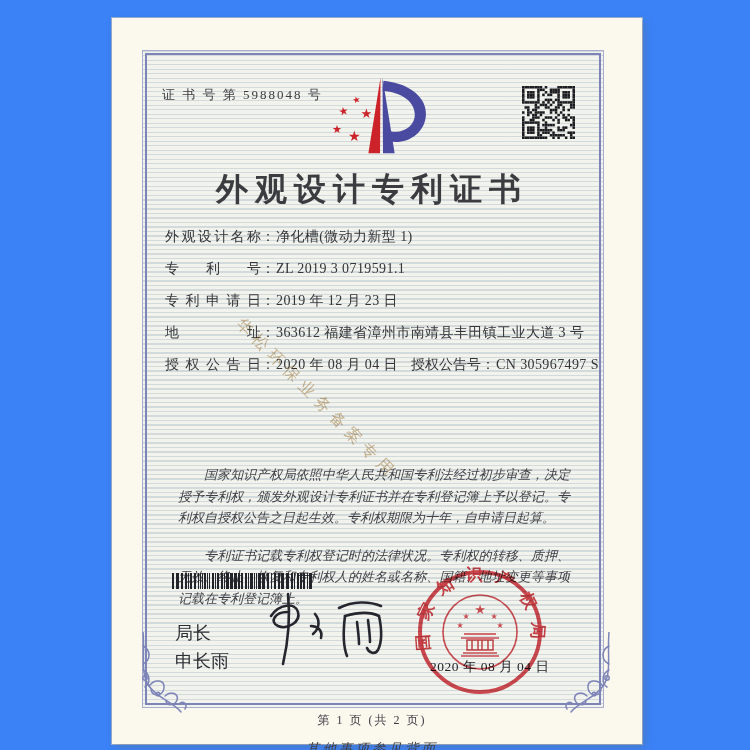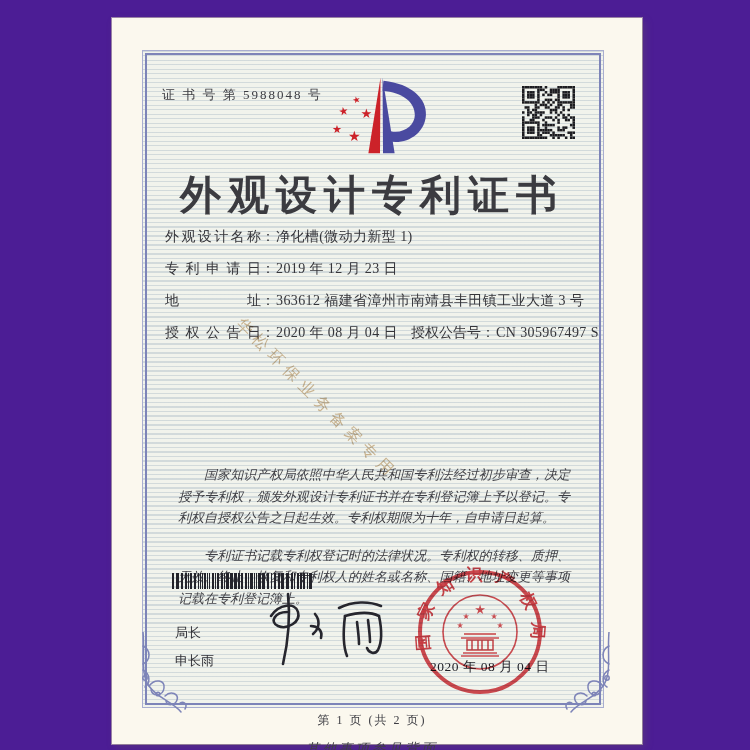--- a/index.html
+++ b/index.html
@@ -1,21 +1,21 @@
 <!DOCTYPE html>
 <html><head>
 <meta charset="utf-8">
 <style>
   html,body{margin:0;padding:0;}
   body{
     width:750px;height:750px;background:#ffffff;
     font-family:"Liberation Serif","DejaVu Serif",serif;
     position:relative;overflow:hidden;
   }
-  .photo{position:absolute;inset:0;background:#4c1d95;}
+  .photo{position:absolute;inset:0;background:#3b82f6;}
   .paper{
     position:absolute;left:112px;top:18px;width:530px;height:726px;
     background:#fbf8ee;
     box-shadow:3px 3px 8px rgba(110,102,85,.28), 0 0 0 1px rgba(210,204,186,.6);
   }
   
   .frame{
     position:absolute;left:30px;top:32px;width:460px;height:656px;
     border:1px solid #a9aed0;
     background:#f1f3ec repeating-linear-gradient(180deg,
@@ -23,33 +23,33 @@
       rgba(255,255,255,0) 1px, rgba(255,255,255,0) 4.5px);
   }
   .frame::before{
     content:"";position:absolute;inset:2px;border:2px solid #7d84b8;
   }
   .cert-no{position:absolute;left:50px;top:68px;font-size:13px;letter-spacing:2px;color:#3c3c42;z-index:3;}
   .logo{position:absolute;left:215px;top:56px;width:106px;height:84px;z-index:3;}
   .qr{position:absolute;left:410px;top:68px;width:53px;height:53px;z-index:3;}
   .title{
     position:absolute;left:30px;top:150px;width:460px;text-align:center;
-    font-size:41px;font-weight:bold;letter-spacing:7px;color:#3b3b40;z-index:3;
+    font-size:32px;font-weight:bold;letter-spacing:7px;color:#3b3b40;z-index:3;
   }
   .fields{position:absolute;left:53px;top:210px;z-index:3;}
   .frow{height:20px;margin-bottom:12px;font-size:14px;color:#35353a;white-space:nowrap;position:relative;}
   .flabel{display:inline-block;width:96px;text-align:justify;text-align-last:justify;vertical-align:top;}
   .fcolon{display:inline-block;width:15px;}
   .fvalue{letter-spacing:.4px;}
   .pair2{position:absolute;left:246px;top:0;}
   .notice{position:absolute;left:50px;top:430px;width:424px;z-index:3;
     font-size:13px;line-height:21.5px;color:#3f3f45;font-style:italic;text-align:justify;}
   .notice p{margin:16px;text-indent:2em;}
   .barcode{position:absolute;left:60px;top:555px;width:140px;height:16px;z-index:3;}
-  .director{position:absolute;left:63px;top:601px;z-index:3;font-size:13px;color:#2e2e34;line-height:28px;}
+  .director{position:absolute;left:63px;top:601px;z-index:3;font-size:18px;color:#2e2e34;line-height:28px;}
   .signature{position:absolute;left:145px;top:570px;width:130px;height:80px;z-index:3;}
   .seal-date{position:absolute;left:318px;top:640px;font-size:13.5px;color:#1f1f26;z-index:3;letter-spacing:.5px;}
   .seal{position:absolute;left:300px;top:546px;width:136px;height:136px;z-index:4;mix-blend-mode:multiply;}
   .watermark{
     position:absolute;left:134px;top:296px;z-index:5;white-space:nowrap;
     transform:rotate(45deg);transform-origin:0 0;
     font-size:16px;letter-spacing:6px;color:rgba(186,146,92,.62);mix-blend-mode:multiply;
   }
   .orn{position:absolute;width:54px;height:82px;z-index:2;}
   .orn-left{left:22px;top:614px;}
@@ -344,20 +344,23 @@
         </g>
       </svg>
 
     <div class="title">外观设计专利证书</div>
 
     <div class="fields">
       <div class="frow">
         <span class="flabel">外观设计名称</span><span class="fcolon">：</span><span class="fvalue">净化槽(微动力新型 1)</span>
       </div>
       <div class="frow">
+        <span class="flabel">专　利　号</span><span class="fcolon">：</span><span class="fvalue">ZL 2019 3 0719591.1</span>
+      </div>
+      <div class="frow">
         <span class="flabel">专利申请日</span><span class="fcolon">：</span><span class="fvalue">2019 年 12 月 23 日</span>
       </div>
       <div class="frow">
         <span class="flabel">地　　　址</span><span class="fcolon">：</span><span class="fvalue">363612 福建省漳州市南靖县丰田镇工业大道 3 号</span>
       </div>
       <div class="frow">
         <span class="flabel">授权公告日</span><span class="fcolon">：</span><span class="fvalue">2020 年 08 月 04 日</span>
         <span class="pair2">
           <span>授权公告号</span><span class="fcolon">：</span><span class="fvalue">CN 305967497 S</span>
         </span>

